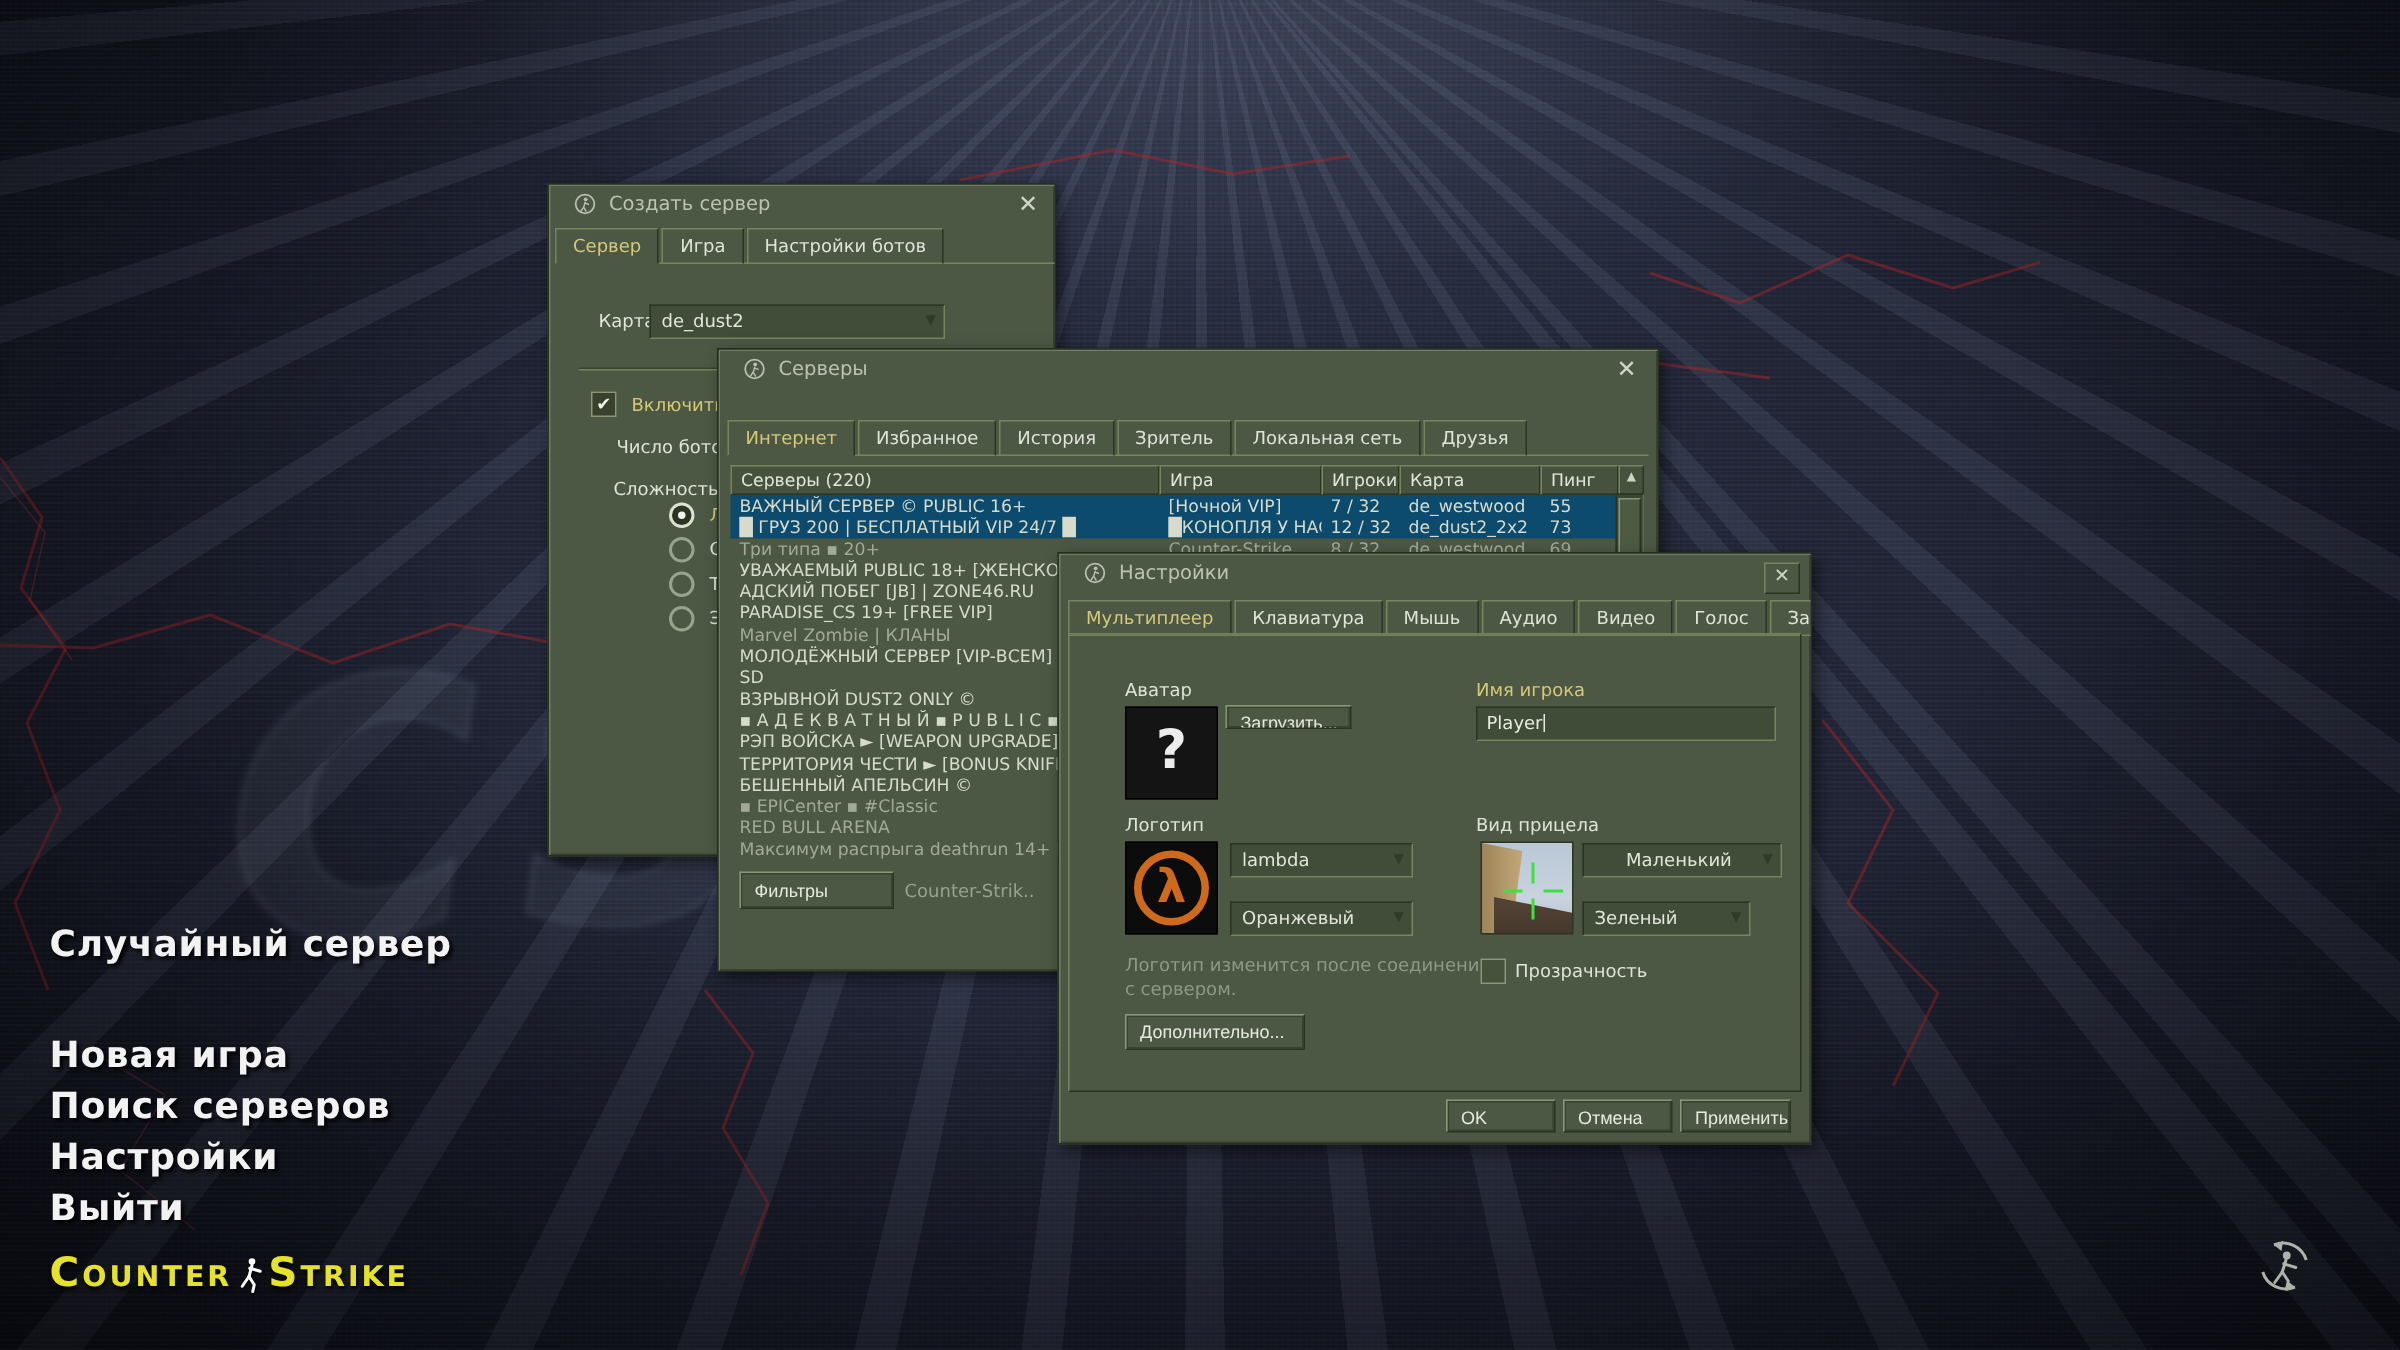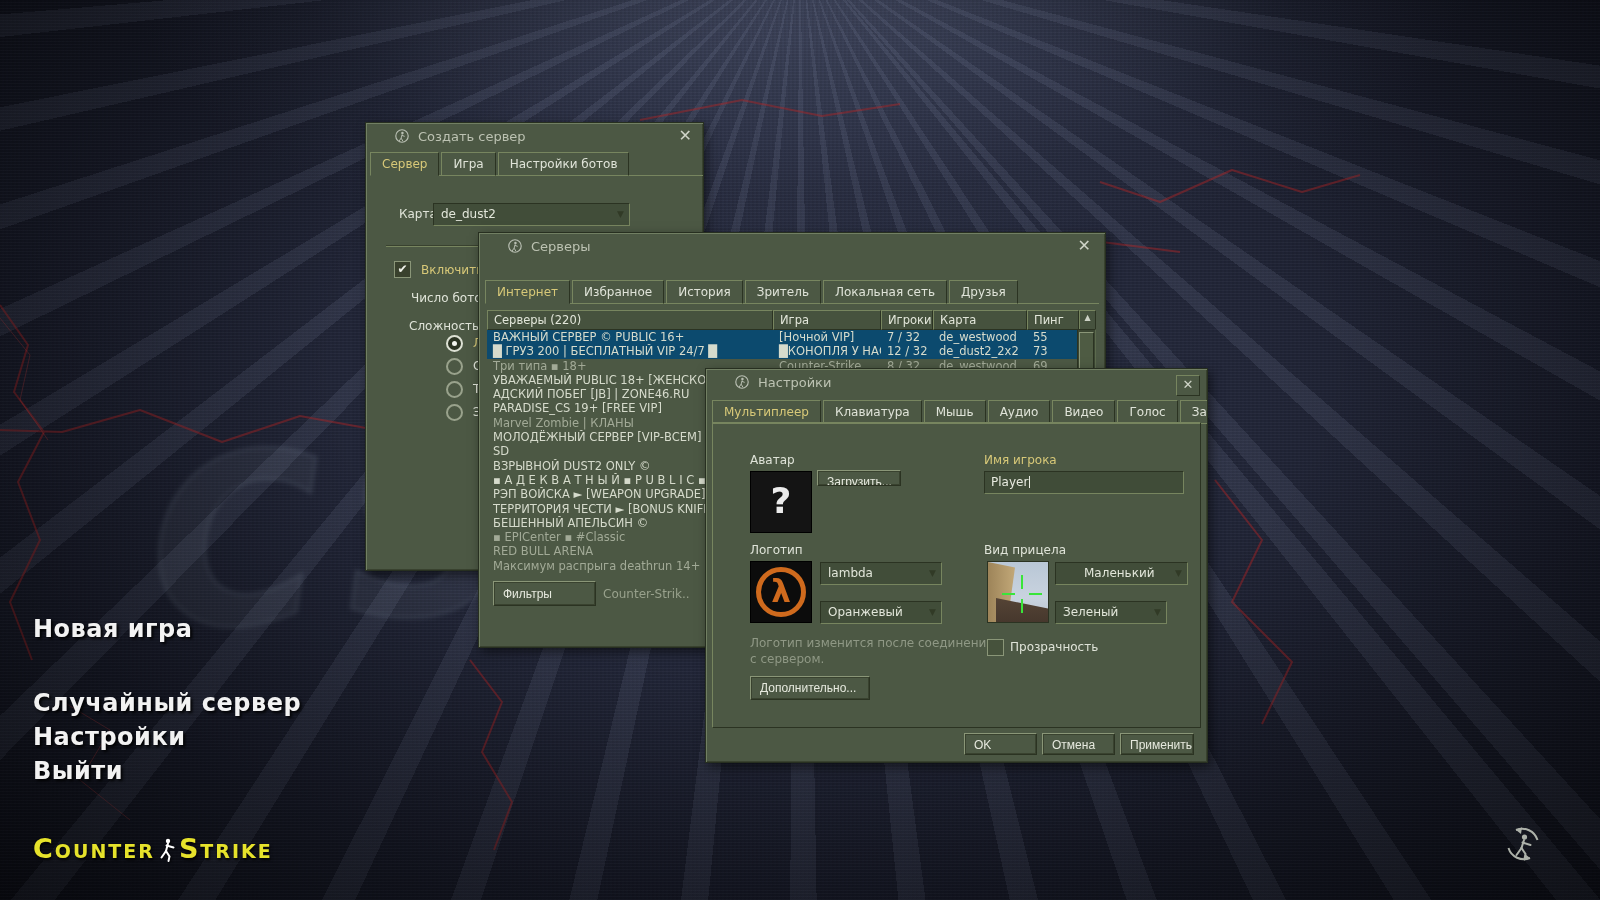--- a/index.html
+++ b/index.html
@@ -33,21 +33,21 @@
     color:#e6e22b;font-weight:bold;letter-spacing:2px;text-shadow:1px 2px 3px rgba(0,0,0,.9);}
   .brand-word{display:inline-block;font-size:19px;line-height:26px;text-transform:uppercase;}
   .brand-word::first-letter{font-size:27px;}
   .brand-figure{margin:0 -1px 1px -1px;filter:drop-shadow(1px 1px 1px rgba(0,0,0,.8));}
   .corner-icon{position:absolute;left:1503px;top:824px;opacity:.85;}
 
   
   .win{position:absolute;background:#4c5844;border:1px solid #272f20;
     box-shadow:inset 1px 1px 0 #717f63, inset -1px -1px 0 #39422f, 3px 4px 10px rgba(0,0,0,.5);
     color:#dfe3d8;font-size:12px;}
-  .titlebar{position:absolute;left:0;top:0;right:0;height:26px;display:flex;align-items:center;gap:8px;padding-left:28px;}
+  .titlebar{position:absolute;left:0;top:0;right:0;height:26px;display:flex;align-items:center;gap:8px;padding-left:16px;}
   .win-title{color:#bcc2b2;font-size:13px;}
   .close-x{position:absolute;top:5px;right:11px;color:#ced3c7;font-size:16px;font-weight:bold;line-height:16px;cursor:pointer;}
   .close-box{position:absolute;top:6px;right:7px;width:22px;height:19px;text-align:center;line-height:18px;
     color:#ced3c7;font-size:13px;font-weight:bold;cursor:pointer;background:#4c5844;
     border:1px solid;border-color:#77855f #2b3322 #2b3322 #77855f;}
   .tabstrip{position:absolute;display:flex;align-items:flex-end;border-bottom:1px solid #77855f;}
   .tab{height:22px;line-height:22px;padding:0 11px;margin-right:2px;background:#4c5844;cursor:pointer;
     border:1px solid;border-color:#77855f #2b3322 transparent #77855f;position:relative;bottom:-1px;
     border-bottom:1px solid #77855f;white-space:nowrap;}
   .tab.active{color:#d7c878;border-bottom-color:#4c5844;}
@@ -131,22 +131,23 @@
     </g>
     <g fill="none" stroke="#d84040" stroke-width="1" opacity="0.3">
       <polyline points="0,318 30,355 20,400 48,440"></polyline>
       <polyline points="720,258 820,270 920,254 1020,266"></polyline>
       <polyline points="60,700 110,730 80,780 130,820"></polyline>
     </g>
   </svg>
   <div class="bg-vignette"></div>
 
   <nav class="menu">
-    <div class="menu-item">Новая игра</div>
-      <div class="menu-item">Случайный сервер</div>
+    <div class="menu-item">Случайный сервер</div>
+      <div class="menu-item">Новая игра</div>
+      <div class="menu-item">Поиск серверов</div>
       <div class="menu-item">Настройки</div>
       <div class="menu-item">Выйти</div>
   </nav>
 
   <div class="brand">
     <span class="brand-word">Counter</span>
     <svg class="brand-figure" width="20" height="26" viewBox="0 0 20 26">
       <g stroke="#ffffff" stroke-width="2" fill="none" stroke-linecap="round">
         <circle cx="11" cy="4" r="2.2" fill="#ffffff" stroke="none"></circle>
         <path d="M11 6.5 L9 14"></path>
@@ -260,21 +261,21 @@
             <div class="cell">55</div>
           </div>
           <div class="srow selected">
             <div class="cell">█  ГРУЗ 200 | БЕСПЛАТНЫЙ VIP 24/7 █</div>
             <div class="cell">█КОНОПЛЯ У НАС █</div>
             <div class="cell">12 / 32</div>
             <div class="cell">de_dust2_2x2</div>
             <div class="cell">73</div>
           </div>
           <div class="srow dim">
-            <div class="cell">Три типа ▪ 18+</div>
+            <div class="cell">Три типа ▪ 20+</div>
             <div class="cell">Counter-Strike</div>
             <div class="cell">8 / 32</div>
             <div class="cell">de_westwood</div>
             <div class="cell">69</div>
           </div>
           <div class="srow">
             <div class="cell">УВАЖАЕМЫЙ PUBLIC 18+ [ЖЕНСКОЕ СЧАСТ</div>
             <div class="cell"></div>
             <div class="cell"></div>
             <div class="cell"></div>

